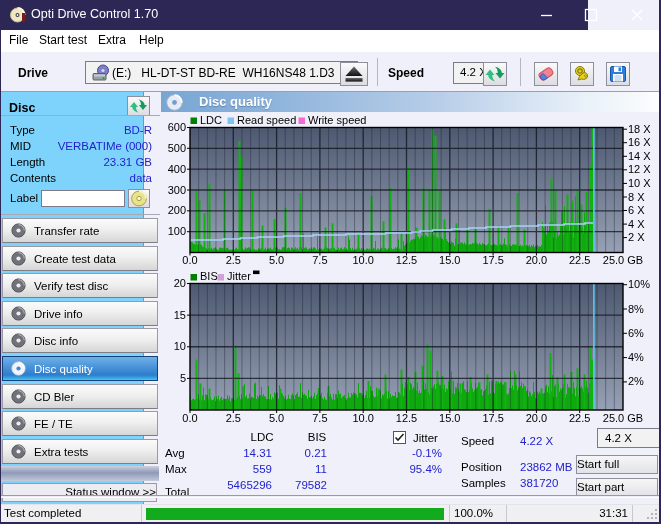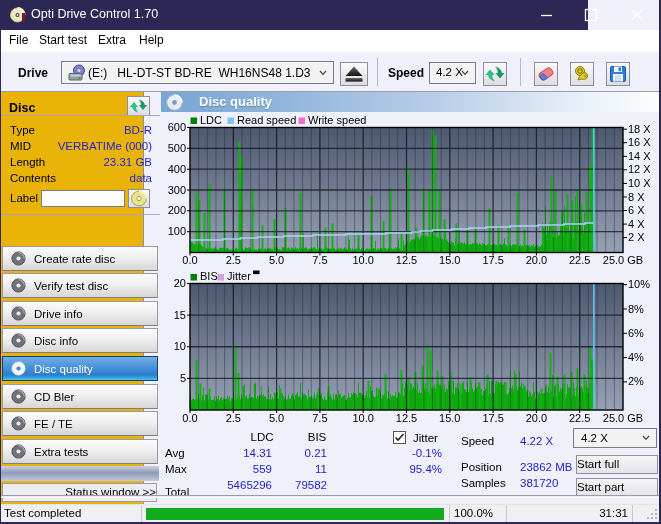--- a/index.html
+++ b/index.html
@@ -6,26 +6,26 @@
 .abs{position:absolute;}
 
 #title{position:absolute;left:0;top:0;width:588px;height:30px;background:#2d2756;color:#fff;}
 #title .tx{position:absolute;left:31px;top:7px;font-size:12.5px;}
 
 #menu{position:absolute;left:1px;top:30px;width:659px;height:22px;background:#fff;}
 #menu span{position:absolute;top:3px;font-size:12px;}
 
 #toolbar{position:absolute;left:1px;top:52px;width:659px;height:40px;background:#f0f0fa;border-bottom:1px solid #9d9dac;}
 .tlab{position:absolute;font-weight:bold;font-size:12px;top:14px;}
-.combo{position:absolute;background:#f2f2f2;border:1px solid #7a7a8a;}
+.combo{position:absolute;background:#f2f2f2;border:1px solid #7a7a8a;margin-left:24px;}
 .chev{position:absolute;right:6px;top:50%;margin-top:-3px;width:8px;height:6px;}
 .tbtn{position:absolute;top:10px;width:24px;height:24px;background:linear-gradient(#fafafa,#dcdce2);border:1px solid #8f8f9c;}
 .vsep{position:absolute;top:6px;width:1px;height:28px;background:#b5b5c5;}
 
-#side{position:absolute;left:0;top:92px;width:144px;height:412px;background:#eab308;border-right:1px solid #8f8f9c;}
+#side{position:absolute;left:0;top:92px;width:144px;height:412px;background:#7dd3fc;border-right:1px solid #8f8f9c;}
 #side .hdr{position:absolute;left:9px;top:9px;font-weight:bold;font-size:12.5px;}
 .srow{position:absolute;left:10px;width:142px;height:14px;}
 .srow b{font-weight:normal;float:left;}
 .srow i{font-style:normal;float:right;color:#2222cc;}
 .sbtn{position:absolute;left:2px;width:156px;height:25.2px;background:linear-gradient(#fbfbfb,#efefef 45%,#d6d6d6);border:1px solid #9a9aa2;border-bottom-color:#7d7d86;display:flex;align-items:center;}
 .sbtn svg{margin-left:8px;}
 .sbtn span{margin-left:8px;font-size:11.5px;}
 .sbtn.sel{background:linear-gradient(#6fb0e6,#2e7ccd 78%,#37a9e0 92%,#4cc8ec);border:1px solid #14407c;color:#fff;}
 #statusbtn{position:absolute;left:2px;top:391px;width:155px;height:19px;background:#ececf2;border:1px solid #9a9aa2;text-align:right;font-weight:normal;font-size:11.5px;line-height:17px;}
 
@@ -165,28 +165,37 @@
  <div class="abs" style="left:41px;top:98px;width:84px;height:17px;background:#fff;border:1px solid #7a7a8a"></div>
  <div class="abs" style="left:128px;top:97px;width:22px;height:19px;background:linear-gradient(#fafafa,#dcdce2);border:1px solid #8f8f9c">
   <svg width="18" height="17" viewBox="0 0 18 17" style="margin:0 0 0 1px">
    <circle cx="9" cy="8.5" r="7.4" fill="#e9e48a"></circle>
         <circle cx="9" cy="8.5" r="7.4" fill="none" stroke="#a8a050"></circle>
    <circle cx="9" cy="8.5" r="2.2" fill="#f6f6dc" stroke="#a8a050"></circle>
    <path d="M9 1.4A7.1 7.1 0 0 1 16.1 8.5" fill="none" stroke="#f8f4c8" stroke-width="1.8"></path>
   </svg>
  </div>
  <div class="abs" style="left:0;top:122px;width:160px;border-top:1px solid #a8a8b4"></div>
+ <div class="sbtn" style="top:126.0px">
+      <svg width="15" height="15" viewBox="0 0 15 15">
+        <circle cx="7.5" cy="7.5" r="6.6" fill="#71717a"></circle>
+        <circle cx="7.5" cy="7.5" r="6.6" fill="none" stroke="#55555c"></circle>
+        <circle cx="7.5" cy="7.5" r="2.1" fill="#ededf1"></circle>
+        <path d="M7.5 1.7A5.8 5.8 0 0 1 13.3 7.5" fill="none" stroke="#a9a9b2" stroke-width="1.3"></path>
+      </svg>
+      <span>Transfer rate</span>
+    </div>
 <div class="sbtn" style="top:154.0px">
       <svg width="15" height="15" viewBox="0 0 15 15">
         <circle cx="7.5" cy="7.5" r="6.6" fill="#71717a"></circle>
         <circle cx="7.5" cy="7.5" r="6.6" fill="none" stroke="#55555c"></circle>
         <circle cx="7.5" cy="7.5" r="2.1" fill="#ededf1"></circle>
         <path d="M7.5 1.7A5.8 5.8 0 0 1 13.3 7.5" fill="none" stroke="#a9a9b2" stroke-width="1.3"></path>
       </svg>
-      <span>Create rate disc</span>
+      <span>Create test data</span>
     </div>
 <div class="sbtn" style="top:181.0px">
       <svg width="15" height="15" viewBox="0 0 15 15">
         <circle cx="7.5" cy="7.5" r="6.6" fill="#71717a"></circle>
         <circle cx="7.5" cy="7.5" r="6.6" fill="none" stroke="#55555c"></circle>
         <circle cx="7.5" cy="7.5" r="2.1" fill="#ededf1"></circle>
         <path d="M7.5 1.7A5.8 5.8 0 0 1 13.3 7.5" fill="none" stroke="#a9a9b2" stroke-width="1.3"></path>
       </svg>
       <span>Verify test disc</span>
     </div>

